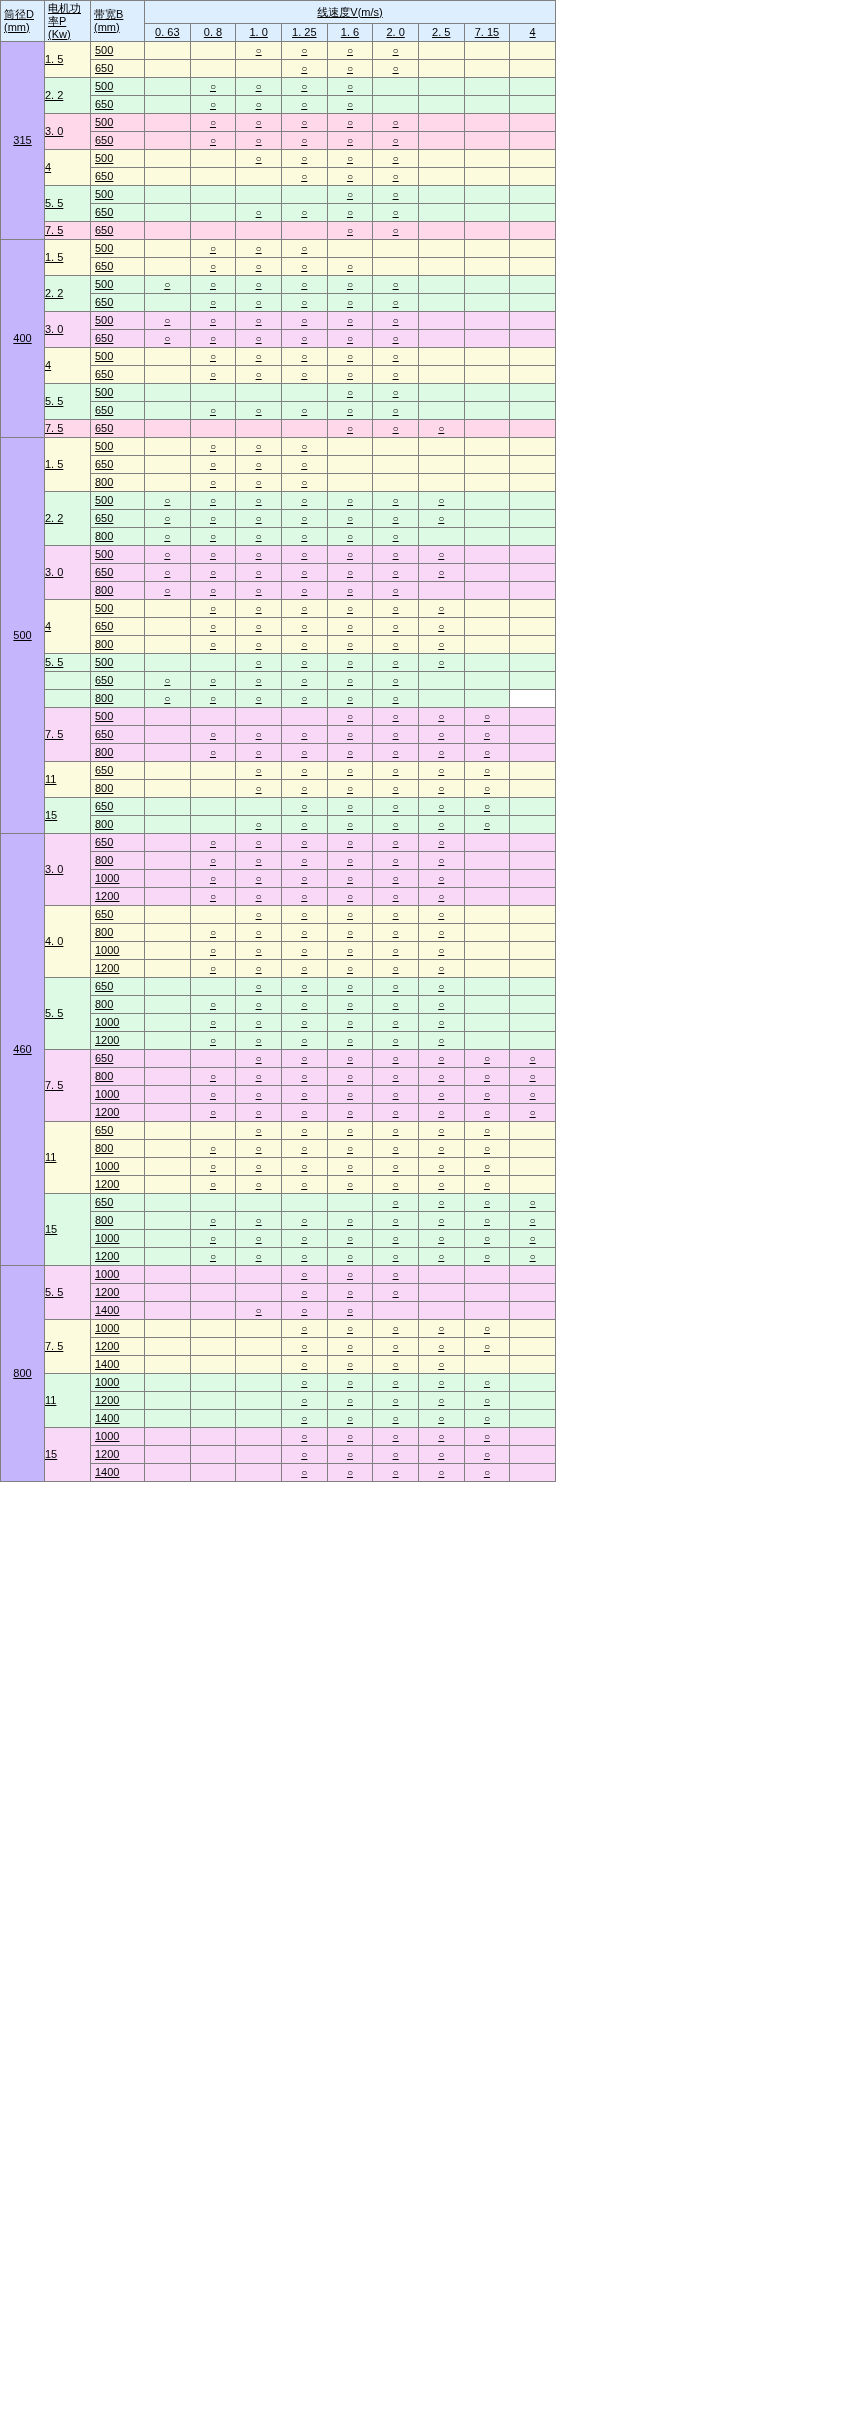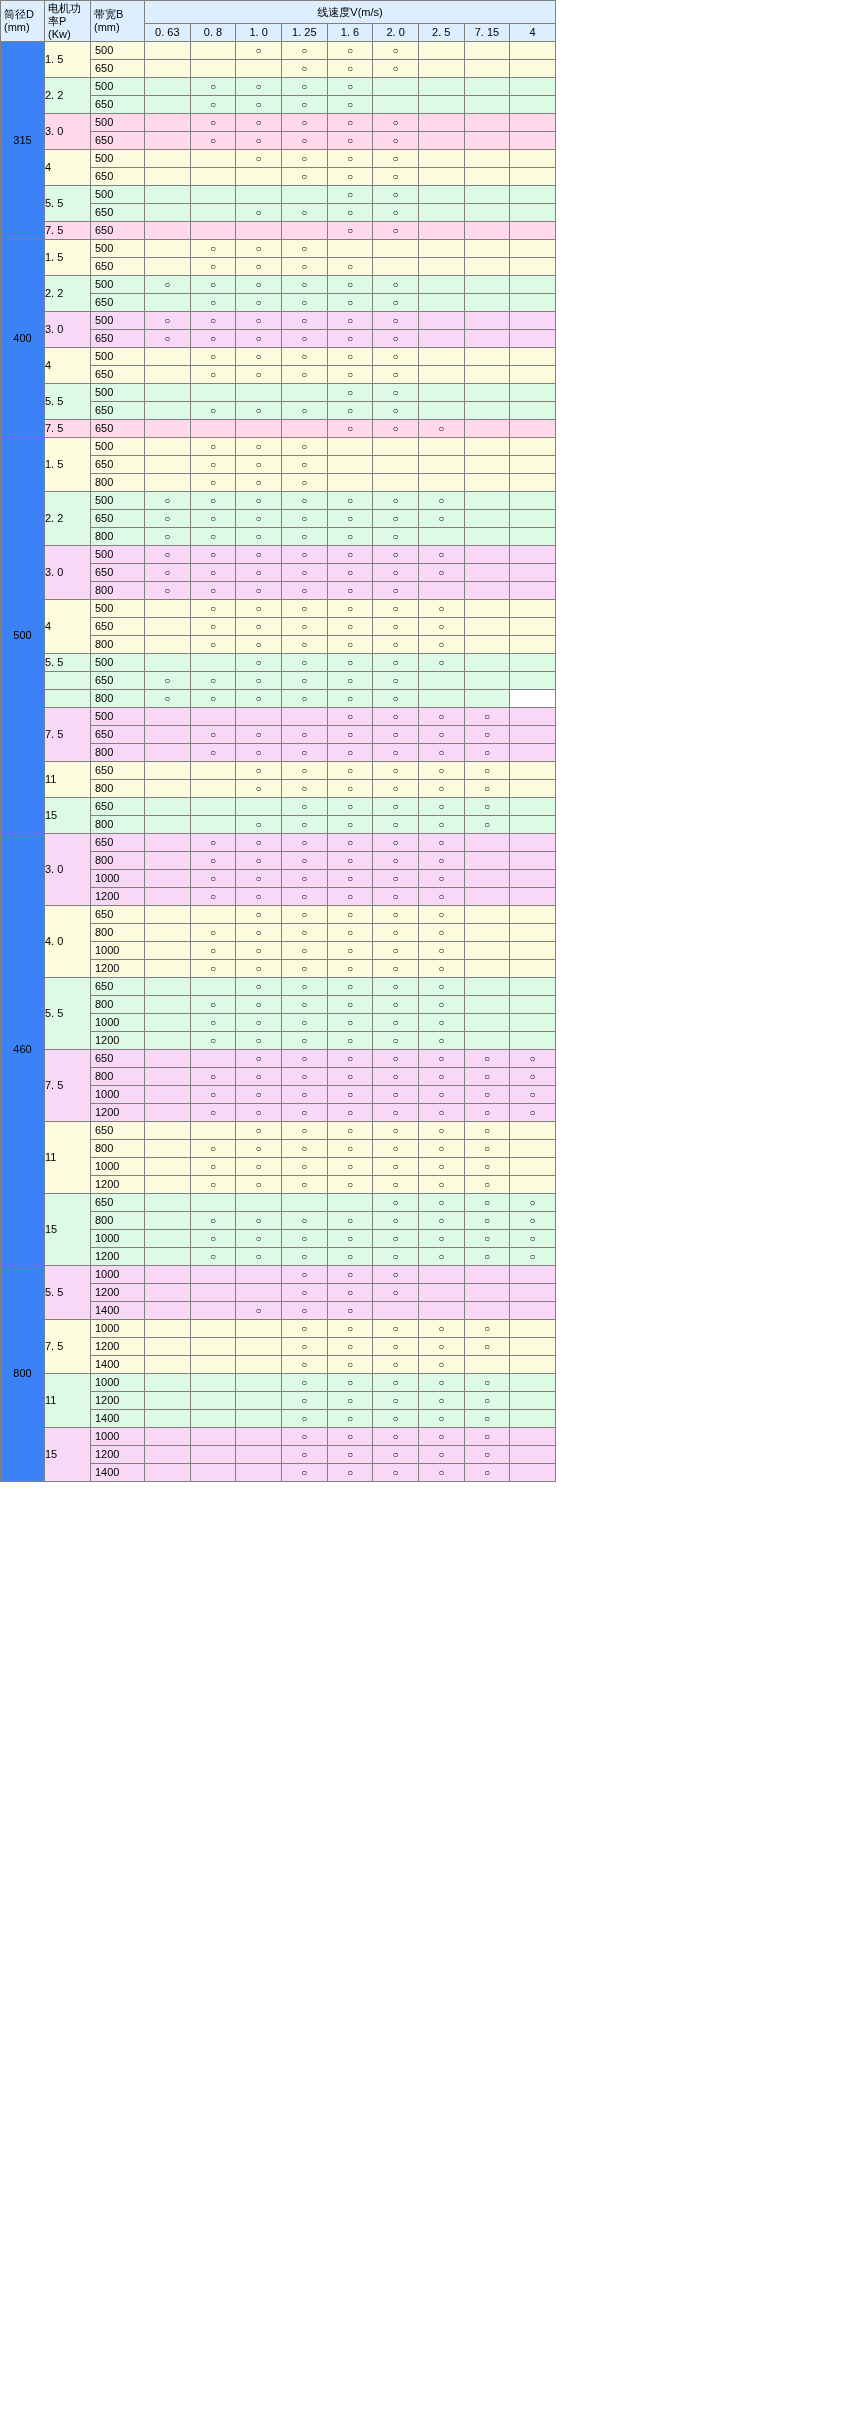--- a/index.html
+++ b/index.html
@@ -1,22 +1,22 @@
 <!DOCTYPE html>
 <html><head>
 <meta charset="utf-8">
 <style>
   html,body{margin:0;padding:0;background:#fff;}
   body{font-family:"Liberation Sans","DejaVu Sans",sans-serif;}
-  #sheet{width:843px;}
+  #sheet{width:843px;text-decoration:underline;}
   table{border-collapse:collapse;width:556px;table-layout:fixed;}
   td,th{border:1px solid #808080;font-size:11px;color:#000;font-weight:normal;text-align:center;vertical-align:middle;padding:0;height:17px;line-height:17px;}
   .hdr{background:#ddeeff;}
   .hdr-left{text-align:left;padding-left:3px;line-height:13px;font-size:11px;vertical-align:middle;}
-  .dcol{background:#3b82f6;font-size:11px;}
+  .dcol{background:#c4b5fd;font-size:11px;}
   .pcol{text-align:left;padding-left:0;}
   .bcol{text-align:left;padding-left:4px;}
   .mark{font-size:10px;}
   
   .c-yellow{background:#fcfbdd;}
   .c-green{background:#ddfbe4;}
   .c-pink{background:#ffd9ea;}
   .c-magenta{background:#f9d7f7;}
   .c-white{background:#ffffff;}
   .w-d{width:40px;}

